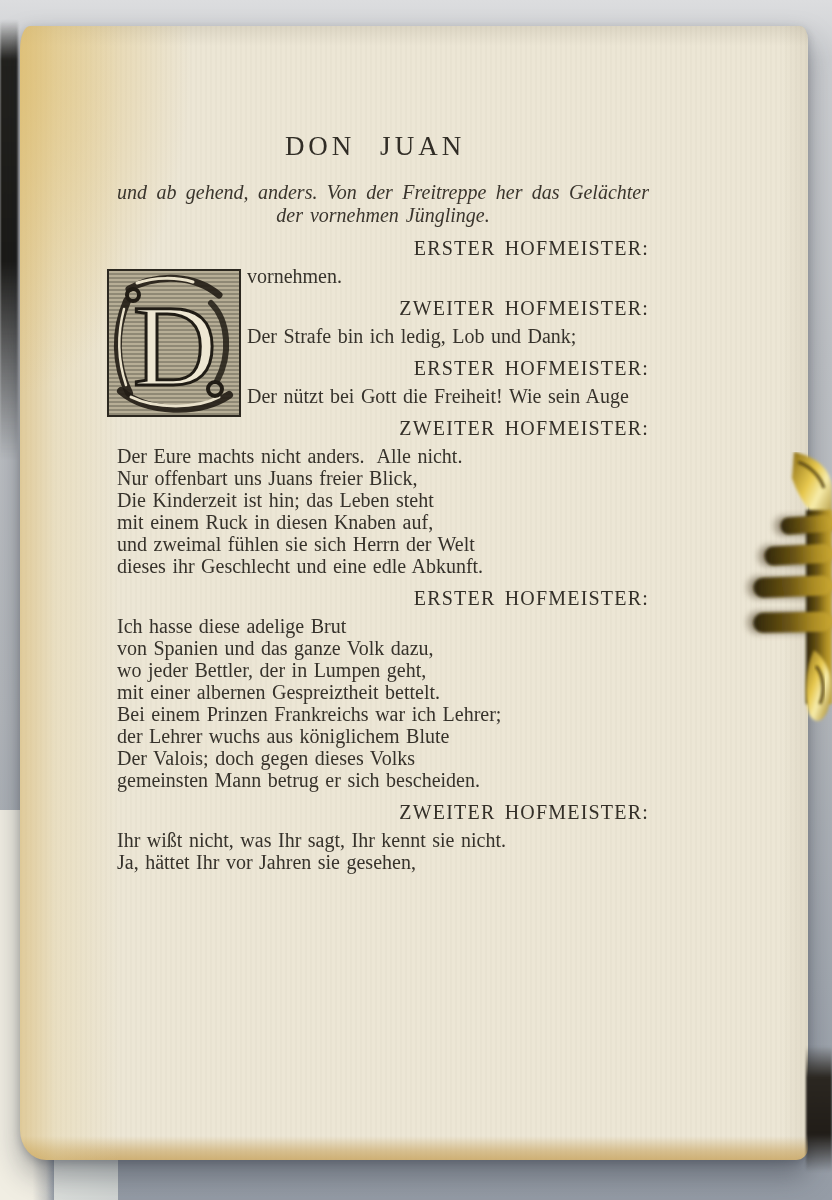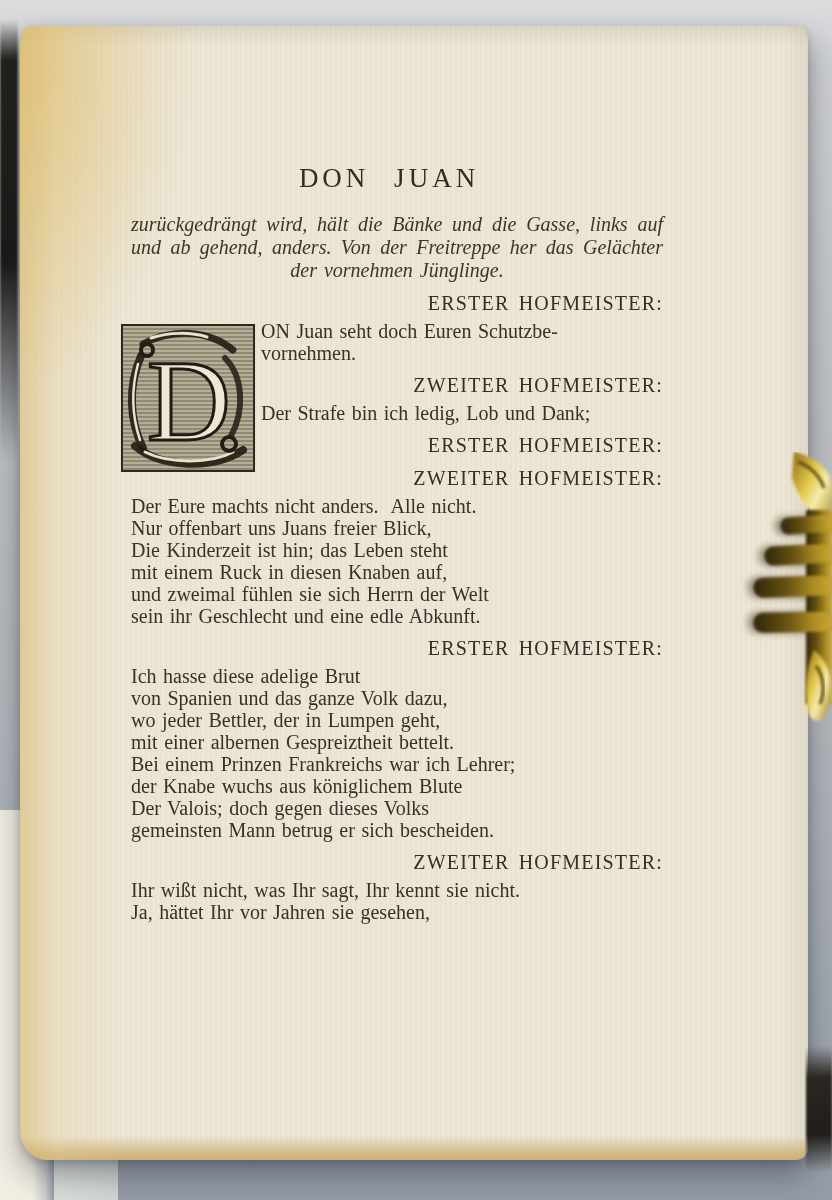--- a/index.html
+++ b/index.html
@@ -36,23 +36,22 @@
       linear-gradient(0deg, rgba(203,170,106,0.9) 0px, rgba(203,170,106,0.65) 9px, rgba(203,170,106,0) 24px),
       linear-gradient(180deg, rgba(120,110,88,0.14) 0px, rgba(120,110,88,0) 20px),
       linear-gradient(270deg, rgba(140,128,100,0.12) 0px, rgba(140,128,100,0) 26px),
       repeating-linear-gradient(90deg, rgba(118,108,84,0.03) 0 2px, rgba(0,0,0,0) 2px 5px),
       #ece6d5;
     border-radius:10px 8px 12px 26px / 24px 14px 12px 30px;
     box-shadow:0 16px 30px rgba(28,33,44,0.38), 0 3px 8px rgba(28,33,44,0.22);
   }
   
   .text-col{
-    position:absolute;left:111px;top:0;width:532px;padding-top:106px;
+    position:absolute;left:97px;top:0;width:532px;padding-top:106px;
     color:#36322b;
-    margin-top:32px;
   }
   .title{
     text-align:center;font-size:27px;line-height:28px;
     letter-spacing:4px;word-spacing:14px;transform:translateX(-8px);
     color:#312d26;
   }
   .stage{margin-top:21px;font-style:italic;font-size:20px;line-height:23px;color:#3a352d;}
   .stage-line{text-align:justify;text-align-last:justify;word-spacing:2px;}
   .stage-line.center{text-align:center;text-align-last:center;}
   .dialogue{margin-top:0;}
@@ -77,21 +76,20 @@
 
 <div class="strip-dark-left"></div>
 <div class="strip-cream-left"></div>
 <div class="below-page-paper"></div>
 <div class="dark-wedge-br"></div>
 
 <div class="page">
   <div class="text-col">
     <div class="title">DON JUAN</div>
     <div class="stage">
-        <div class="stage-line">zurückgedrängt wird, hält die Bänke und die Gasse, links auf</div>
         <div class="stage-line">und ab gehend, anders.  Von der Freitreppe her das Gelächter</div>
         <div class="stage-line center">der vornehmen Jünglinge.</div>
       </div>
     <div class="dialogue">
         <div class="speaker-heading">ERSTER HOFMEISTER:</div>
   <div class="dropcap">
     <svg viewBox="0 0 134 148">
       <defs>
         <pattern id="hatch" width="4" height="4" patternUnits="userSpaceOnUse">
           <rect width="4" height="4" fill="#cfc7ae"></rect>
@@ -107,39 +105,39 @@
         <path d="M17 40 C 10 66, 11 92, 19 116" stroke-width="2.5" stroke="#e9e1ca"></path>
         <path d="M14 122 C 40 144, 92 146, 122 126" stroke-width="8" opacity="0.9"></path>
         <path d="M24 128 C 48 140, 90 140, 112 128" stroke-width="3" stroke="#e9e1ca"></path>
         <path d="M104 34 C 122 52, 124 86, 110 112" stroke-width="6" opacity="0.85"></path>
         <circle cx="108" cy="120" r="7" stroke-width="4"></circle>
         <circle cx="26" cy="26" r="6" stroke-width="4"></circle>
       </g>
       <text x="26" y="116" font-family="Liberation Serif, serif" font-size="116" fill="#eee7d3" stroke="#201c15" stroke-width="3">D</text>
     </svg>
   </div>
-<div class="vline">ON Juan seht doch Euren Schutzbe-</div>
         <div class="vline indent">vornehmen.</div>
         <div class="speaker-heading">ZWEITER HOFMEISTER:</div>
         <div class="vline">Der Strafe bin ich ledig, Lob und Dank;</div>
         <div class="speaker-heading">ERSTER HOFMEISTER:</div>
+        <div class="vline">Der nützt bei Gott die Freiheit! Wie sein Auge</div>
         <div class="speaker-heading">ZWEITER HOFMEISTER:</div>
         <div class="vline">Der Eure machts nicht anders.  Alle nicht.</div>
         <div class="vline">Nur offenbart uns Juans freier Blick,</div>
         <div class="vline">Die Kinderzeit ist hin; das Leben steht</div>
         <div class="vline">mit einem Ruck in diesen Knaben auf,</div>
         <div class="vline">und zweimal fühlen sie sich Herrn der Welt</div>
-        <div class="vline">sein ihr Geschlecht und eine edle Abkunft.</div>
+        <div class="vline">dieses ihr Geschlecht und eine edle Abkunft.</div>
         <div class="speaker-heading">ERSTER HOFMEISTER:</div>
         <div class="vline">Ich hasse diese adelige Brut</div>
         <div class="vline">von Spanien und das ganze Volk dazu,</div>
         <div class="vline">wo jeder Bettler, der in Lumpen geht,</div>
         <div class="vline">mit einer albernen Gespreiztheit bettelt.</div>
         <div class="vline">Bei einem Prinzen Frankreichs war ich Lehrer;</div>
-        <div class="vline">der Knabe wuchs aus königlichem Blute</div>
+        <div class="vline">der Lehrer wuchs aus königlichem Blute</div>
         <div class="vline">Der Valois; doch gegen dieses Volks</div>
         <div class="vline">gemeinsten Mann betrug er sich bescheiden.</div>
         <div class="speaker-heading">ZWEITER HOFMEISTER:</div>
         <div class="vline">Ihr wißt nicht, was Ihr sagt, Ihr kennt sie nicht.</div>
         <div class="vline">Ja, hättet Ihr vor Jahren sie gesehen,</div>
       </div>
   </div>
 </div>
 
 <div class="brass-hand">

